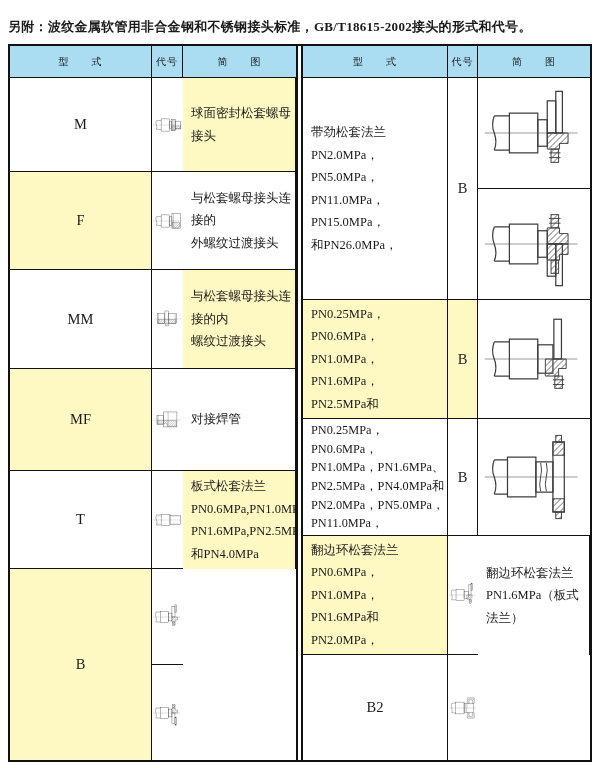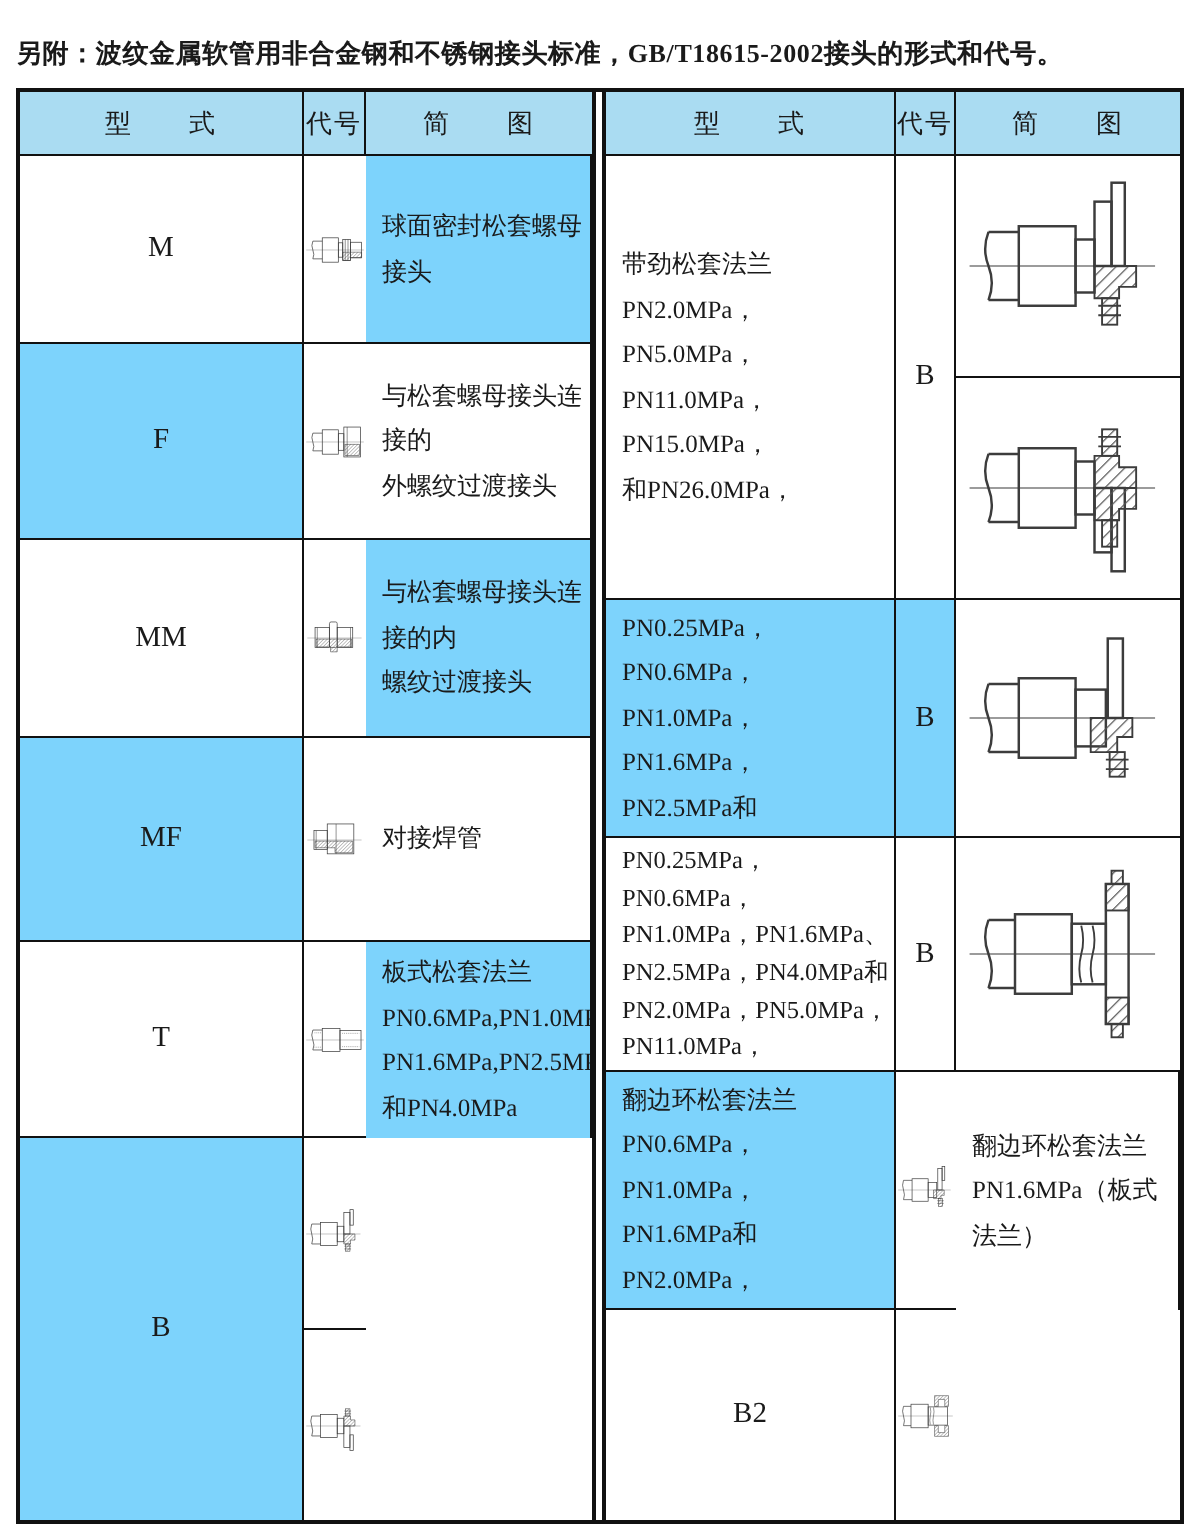--- a/index.html
+++ b/index.html
@@ -6,26 +6,26 @@
     font-family:"Liberation Serif","DejaVu Serif",serif;color:#1a1a1a;}
   .title{padding:18px 8px 8px 8px;font-size:13px;font-weight:bold;letter-spacing:.3px;white-space:nowrap;}
   .table{margin-left:8px;width:584px;height:718px;border:2px solid #111;display:flex;box-sizing:border-box;background:#fff;}
   .half{display:grid;height:100%;}
   .half.left{grid-template-columns:142px 31px 113px;grid-template-rows:32px 94px 98px 99px 102px 98px auto;}
   .half.right{flex:1;grid-template-columns:145px 30px auto;grid-template-rows:32px 222px 119px 117px 119px auto;}
   .divider{width:3px;background:#fff;border-left:2px solid #111;border-right:2px solid #111;}
   .c{border-right:1.5px solid #111;border-bottom:1.5px solid #111;box-sizing:border-box;background:#fff;min-width:0;overflow:hidden;}
   .c.lastcol{border-right:none;}
   .c.lastrow{border-bottom:none;}
-  .hd{background:#aadcf2;display:flex;align-items:center;justify-content:center;font-size:13px;letter-spacing:1px;}
+  .hd{background:#aadcf2;display:flex;align-items:center;justify-content:center;font-size:10px;letter-spacing:1px;}
   .tp{display:flex;align-items:center;padding:4px 2px 4px 8px;font-size:12.5px;line-height:1.8;white-space:pre-line;}
   .tp.tight{line-height:1.52;font-size:12.3px;}
   .cd{display:flex;align-items:center;justify-content:center;font-size:14.5px;}
   .dg{display:flex;align-items:center;justify-content:center;padding:0;}
-  .yl{background:#7dd3fc;}
+  .yl{background:#fef9c3;}
   .split{flex-direction:column;align-items:stretch;}
   .split>div{flex:1;display:flex;align-items:center;justify-content:center;}
   .split>div:first-child{border-bottom:1.5px solid #111;}
   .ln{fill:none;stroke:#3c3c3c;stroke-width:1.3;}
   .th{fill:none;stroke:#3c3c3c;stroke-width:1;}
   .cl{stroke:#7a7a7a;stroke-width:.8;}
   .dsh{fill:none;stroke:#5a5a5a;stroke-width:1;stroke-dasharray:1.6 1.8;}
   .ht{stroke:#3c3c3c;stroke-width:1;}
   svg{display:block;}
 </style>

